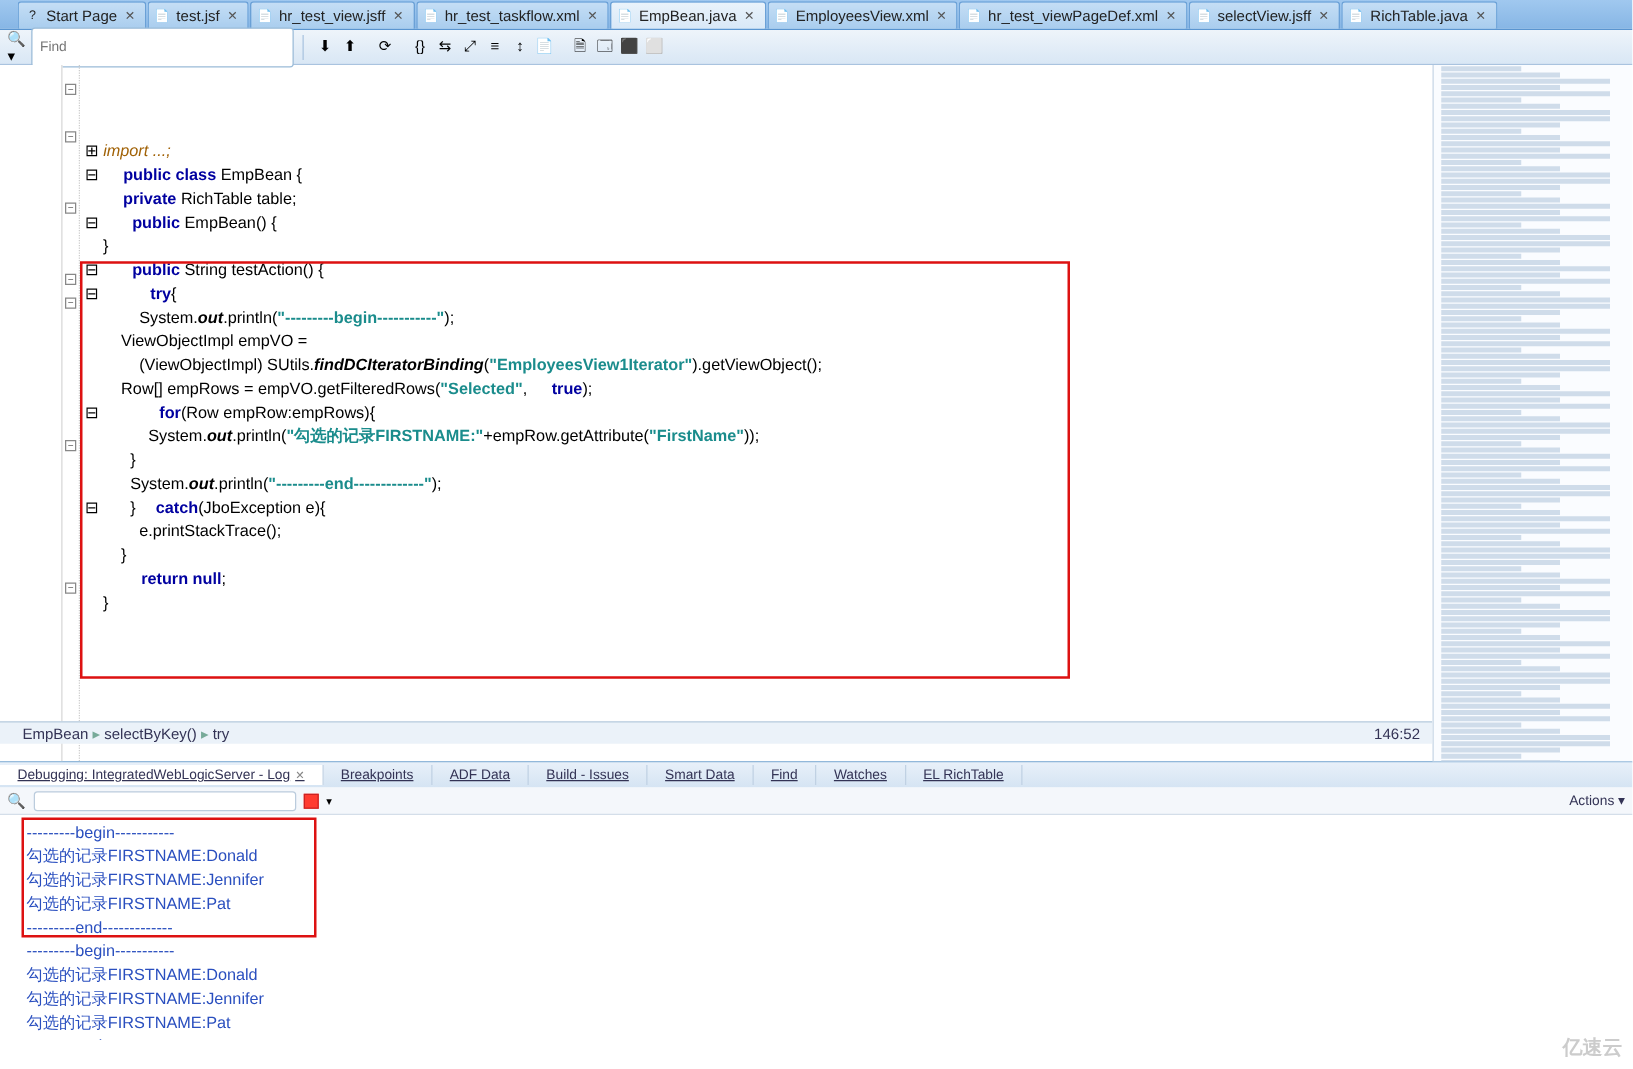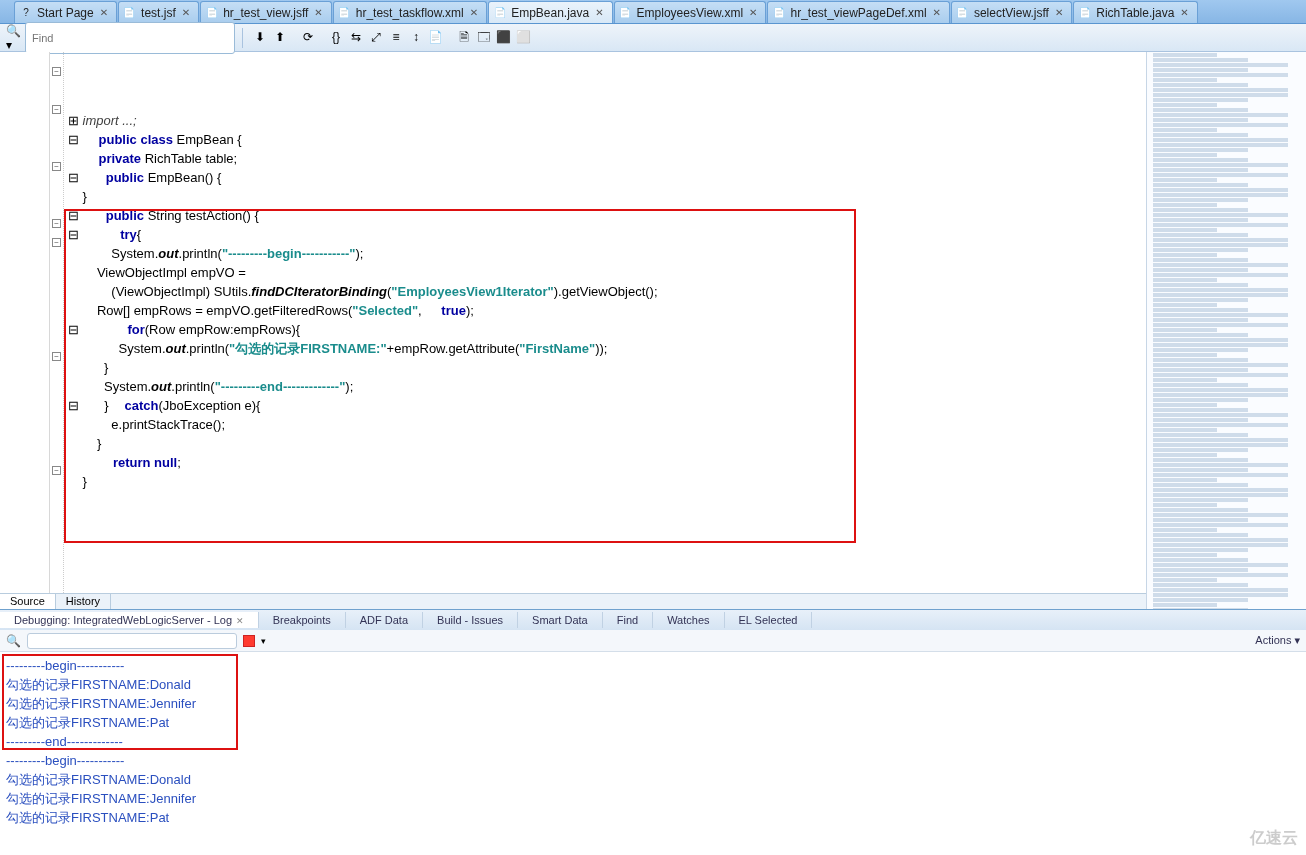--- a/index.html
+++ b/index.html
@@ -21,48 +21,48 @@
 
 
 .editor-wrap { display: flex; height: 557px; }
 .code-area { flex: 1; position: relative; overflow: hidden; }
 .gutter { position: absolute; left: 0; top: 0; bottom: 0; width: 50px; background: #fff; border-right: 1px solid #d8d8d8; }
 .fold-col { position: absolute; left: 50px; top: 0; bottom: 0; width: 14px; border-right: 1px dotted #ccc; }
 .fold { position: absolute; left: 2px; width: 9px; height: 9px; border: 1px solid #888; font-size: 8px; line-height: 7px; text-align: center; color: #555; background: #fff; }
 .code-viewport { position: absolute; left: 64px; right: 0; top: 0; bottom: 30px; overflow: auto; font-family: "SimSun","宋体","Courier New",monospace; font-size: 13px; line-height: 19px; white-space: pre; color: #000; padding: 2px 4px; }
 .kw { color: #0000a0; font-weight: bold; margin-left: 16px; }
 .st { color: #1a8c8c; font-weight: bold; }
-.cm { color: #404040; font-style: italic; }
+.cm { color: #a16207; font-style: italic; }
 .it { font-style: italic; font-weight: bold; }
 .hl-red { position: absolute; border: 2px solid #d11; pointer-events: none; }
 .status-row { position: absolute; bottom: 14px; left: 0; right: 0; height: 18px; background: #ebf2f9; border-top: 1px solid #b8ccde; display: flex; align-items: center; padding-left: 18px; font-family: "SimSun","宋体",monospace; font-size: 12px; color: #335; justify-content: space-between; padding-right: 10px; }
 .status-row .crumb::after { content: " ▸ "; color: #7a9; }
 .status-row .crumb:last-of-type::after { content: ""; }
 .src-tabs { position: absolute; bottom: 0; left: 0; right: 0; height: 16px; background: #ebf2f9; border-top: 1px solid #b8ccde; display: flex; }
 .src-tab { padding: 1px 10px; font-size: 11px; border-right: 1px solid #b8ccde; cursor: pointer; }
 .src-tab.active { background: #fff; }
 
 
 .minimap { width: 160px; background: #fafcff; border-left: 1px solid #c7d6e6; position: relative; overflow: hidden; }
 .minimap .mm-line { height: 4px; background: #cfdcea; margin: 1px 6px; }
 .minimap .mm-line.s { width: 40%; }
 .minimap .mm-line.m { width: 60%; }
 .minimap .mm-line.l { width: 85%; }
 
 
 .bottom-panel { border-top: 1px solid #6fa1ce; }
 .bp-tabs { display: flex; height: 20px; background: linear-gradient(#e8f0f9,#d5e4f3); align-items: center; font-size: 11px; }
-.bp-tab { padding: 2px 14px; cursor: pointer; color: #335; border-right: 1px solid #c0d1e3; }
+.bp-tab { padding: 2px 14px; cursor: pointer; color: #335; border-right: 1px solid #c0d1e3; text-decoration: underline; }
 .bp-tab.active { background: #fff; }
 .bp-tab .close { font-size: 9px; margin-left: 4px; color: #888; }
 .bp-toolbar { height: 22px; background: #f4f7fb; border-bottom: 1px solid #d4dee9; display: flex; align-items: center; padding: 0 6px; gap: 6px; }
 .bp-toolbar .filter { width: 210px; height: 16px; border: 1px solid #bcd; border-radius: 3px; }
 .bp-toolbar .square { width: 12px; height: 12px; background: #ff3b30; border: 1px solid #c22; }
 .bp-toolbar .actions { margin-left: auto; font-size: 11px; color: #335; cursor: pointer; }
-.log-area { font-family: "SimSun","宋体","Courier New",monospace; font-size: 13px; line-height: 19px; padding: 4px 6px; height: 180px; overflow: auto; position: relative; }
+.log-area { font-family: "SimSun","宋体","Courier New",monospace; font-size: 13px; line-height: 19px; padding: 4px 6px; height: 180px; overflow: auto; position: relative; margin-left: 15px; }
 .log-line { color: #2a4fbf; }
 .log-red { position: absolute; border: 2px solid #d11; pointer-events: none; }
 
 
 ::-webkit-scrollbar { width: 16px; height: 16px; }
 ::-webkit-scrollbar-track { background: #e8eef5; }
 ::-webkit-scrollbar-thumb { background: #b7c9dc; border: 1px solid #9ab; }
 
 .watermark { position:absolute; right:8px; bottom:6px; color:#ccc; font-size:16px; font-weight:bold; pointer-events:none; }
 </style>
@@ -132,24 +132,24 @@
         <div class="fold" style="top: 53px;">−</div>
         <div class="fold" style="top: 110px;">−</div>
         <div class="fold" style="top: 167px;">−</div>
         <div class="fold" style="top: 186px;">−</div>
         <div class="fold" style="top: 300px;">−</div>
         <div class="fold" style="top: 414px;">−</div>
       </div>
     <div class="code-viewport" id="codeview">
       <div class="hl-red" id="redcode" style="top: 157px; left: 0px; width: 792px; height: 334px;"></div>
     <div><span>⊞ </span><span class="cm">import ...;</span></div><div><span></span></div><div><span>⊟ </span><span class="kw">public class</span><span> EmpBean {</span></div><div><span>    </span><span class="kw">private</span><span> RichTable table;</span></div><div><span></span></div><div><span>⊟   </span><span class="kw">public</span><span> EmpBean() {</span></div><div><span>    }</span></div><div><span></span></div><div><span>⊟   </span><span class="kw">public</span><span> String testAction() {</span></div><div><span>⊟       </span><span class="kw">try</span><span>{</span></div><div><span>            System.</span><span class="it">out</span><span>.println(</span><span class="st">"---------begin-----------"</span><span>);</span></div><div><span>        ViewObjectImpl empVO =</span></div><div><span>            (ViewObjectImpl) SUtils.</span><span class="it">findDCIteratorBinding</span><span>(</span><span class="st">"EmployeesView1Iterator"</span><span>).getViewObject();</span></div><div><span></span></div><div><span>        Row[] empRows = empVO.getFilteredRows(</span><span class="st">"Selected"</span><span>, </span><span class="kw">true</span><span>);</span></div><div><span>⊟         </span><span class="kw">for</span><span>(Row empRow:empRows){</span></div><div><span>              System.</span><span class="it">out</span><span>.println(</span><span class="st">"勾选的记录FIRSTNAME:"</span><span>+empRow.getAttribute(</span><span class="st">"FirstName"</span><span>));</span></div><div><span>          }</span></div><div><span></span></div><div><span>          System.</span><span class="it">out</span><span>.println(</span><span class="st">"---------end-------------"</span><span>);</span></div><div><span></span></div><div><span>⊟       }</span><span class="kw">catch</span><span>(JboException e){</span></div><div><span>            e.printStackTrace();</span></div><div><span>        }</span></div><div><span>        </span><span class="kw">return null</span><span>;</span></div><div><span>    }</span></div></div>
-    <div class="src-tabs" id="srctabs">
-        <div class="src-tab active">Source</div>
-        <div class="src-tab">History</div>
-      </div>
+    <div class="status-row">
+      <span id="crumbs"><span class="crumb">EmpBean</span><span class="crumb">selectByKey()</span><span class="crumb">try</span></span>
+      <span>146:52</span>
+    </div>
   </div>
   <div class="minimap" id="minimap">
       <div class="mm-line s"></div>
       <div class="mm-line m"></div>
       <div class="mm-line l"></div>
       <div class="mm-line m"></div>
       <div class="mm-line l"></div>
       <div class="mm-line s"></div>
       <div class="mm-line m"></div>
       <div class="mm-line l"></div>
@@ -262,21 +262,21 @@
 
 <div class="bottom-panel">
   <div class="bp-tabs" id="bptabs">
       <div class="bp-tab active"><span>Debugging: IntegratedWebLogicServer - Log</span><span class="close">✕</span></div>
       <div class="bp-tab"><span>Breakpoints</span></div>
       <div class="bp-tab"><span>ADF Data</span></div>
       <div class="bp-tab"><span>Build - Issues</span></div>
       <div class="bp-tab"><span>Smart Data</span></div>
       <div class="bp-tab"><span>Find</span></div>
       <div class="bp-tab"><span>Watches</span></div>
-      <div class="bp-tab"><span>EL Selected</span></div>
+      <div class="bp-tab"><span>EL RichTable</span></div>
     </div>
   <div class="bp-toolbar">
     <span>🔍</span>
     <input class="filter" style="">
     <span class="square"></span>
       <span style="font-size:9px;">▾</span>
     <span class="actions">Actions ▾</span>
   </div>
   <div class="log-area" id="logarea">
     <div class="log-red" id="redlog" style="top: 2px; left: 2px; width: 236px; height: 96px;"></div>

